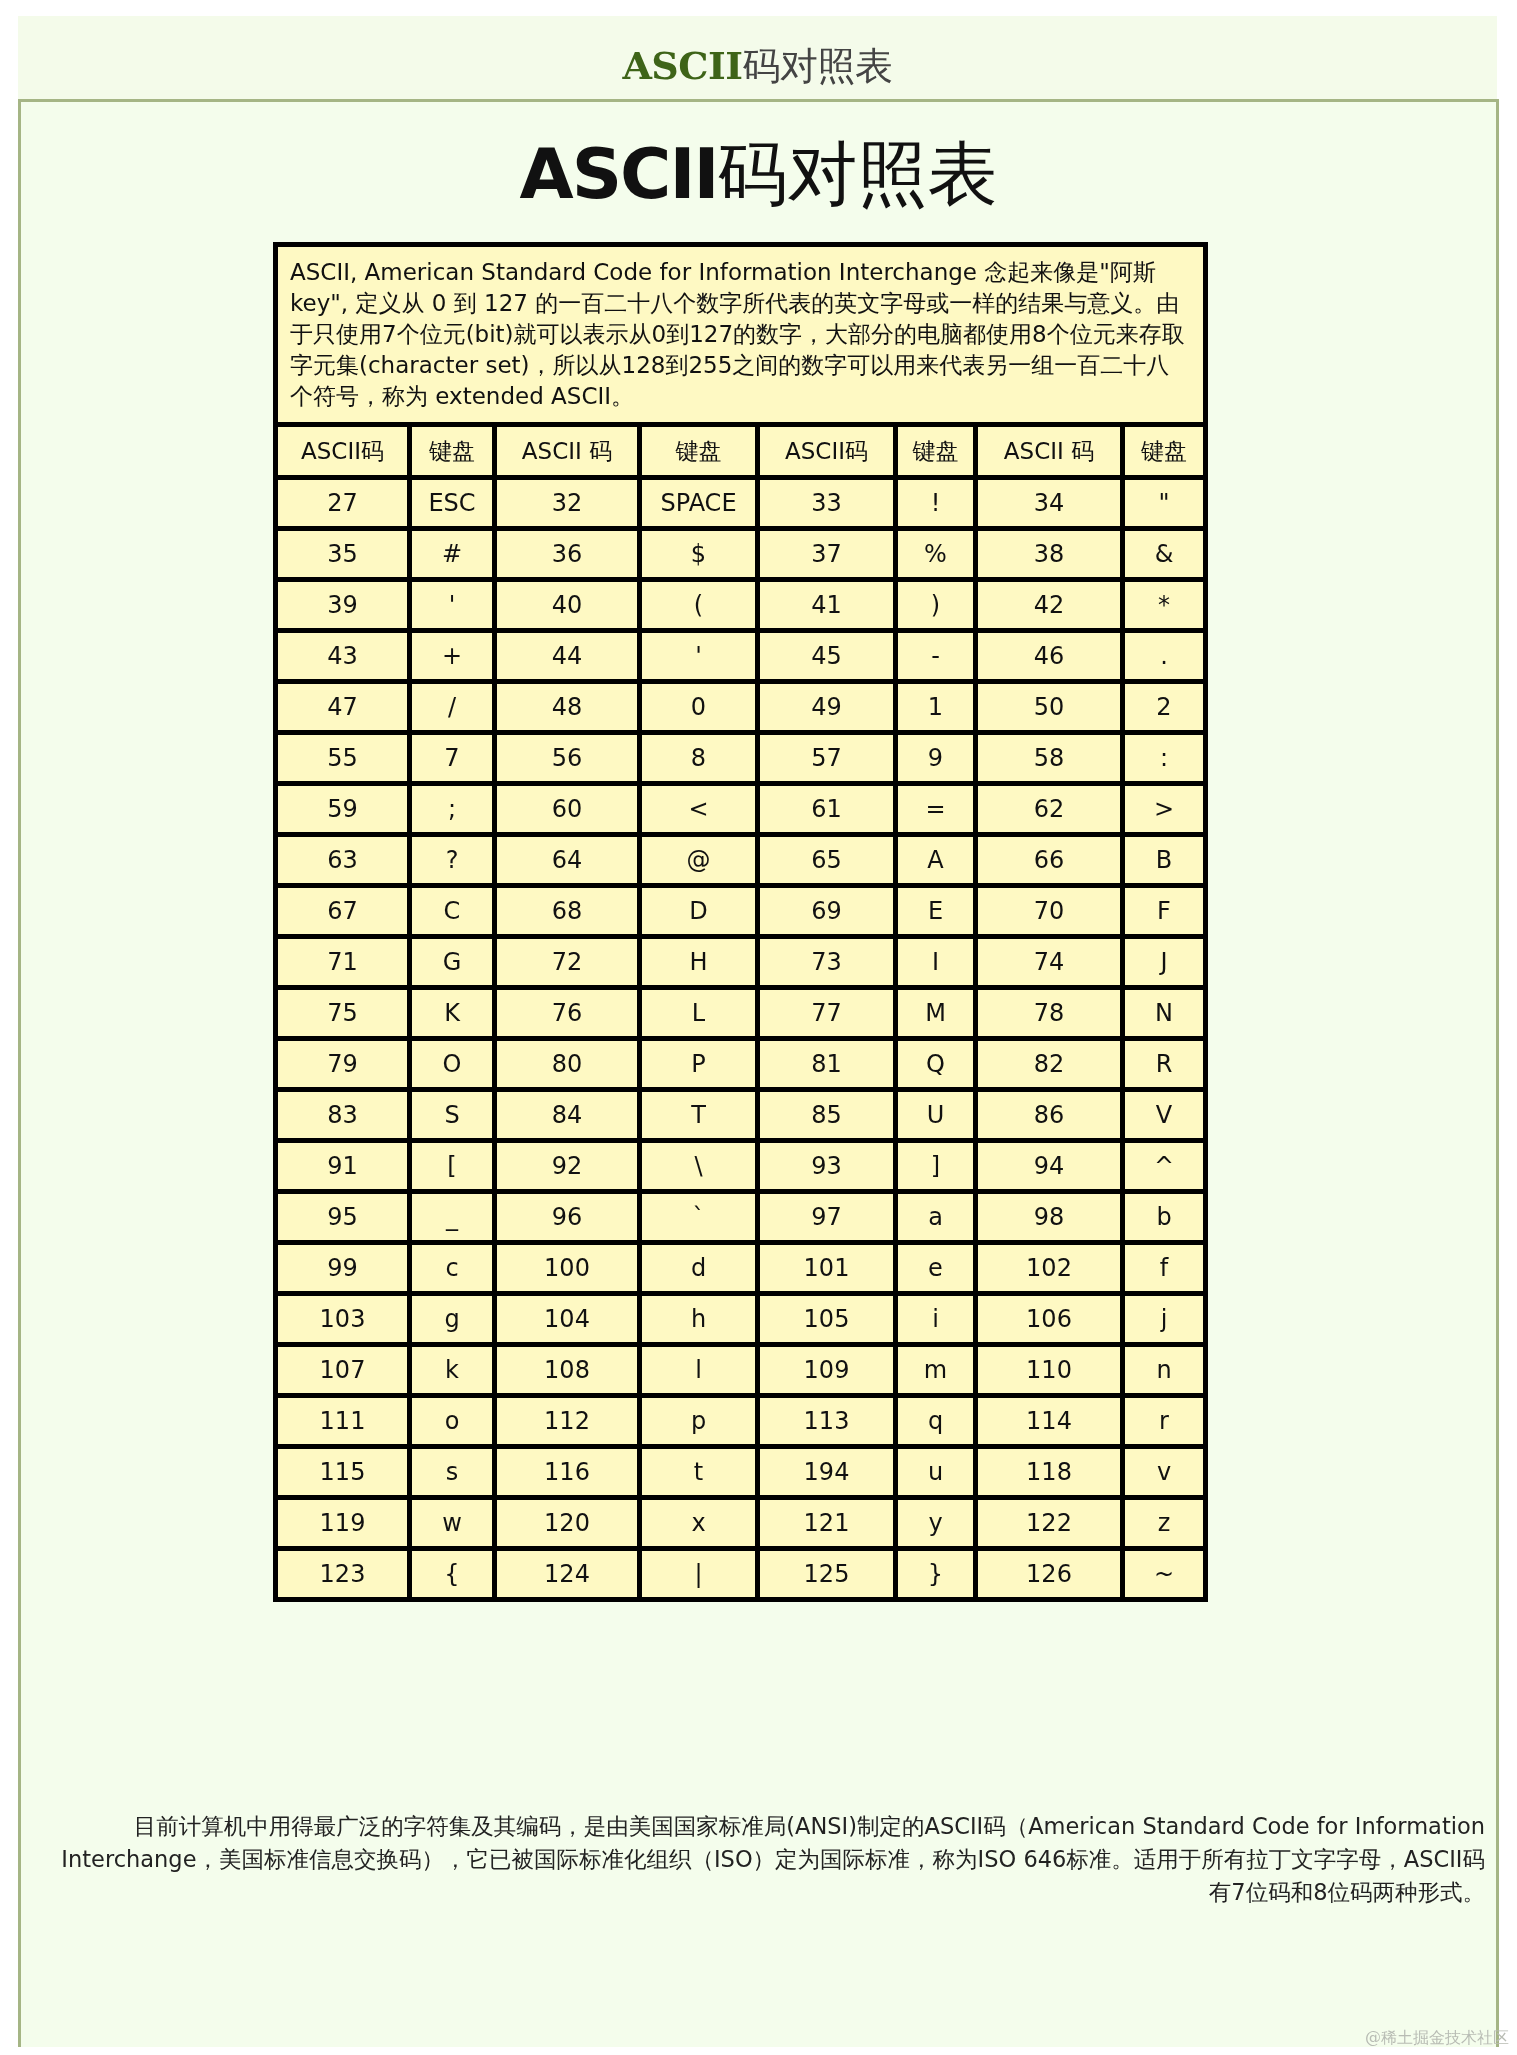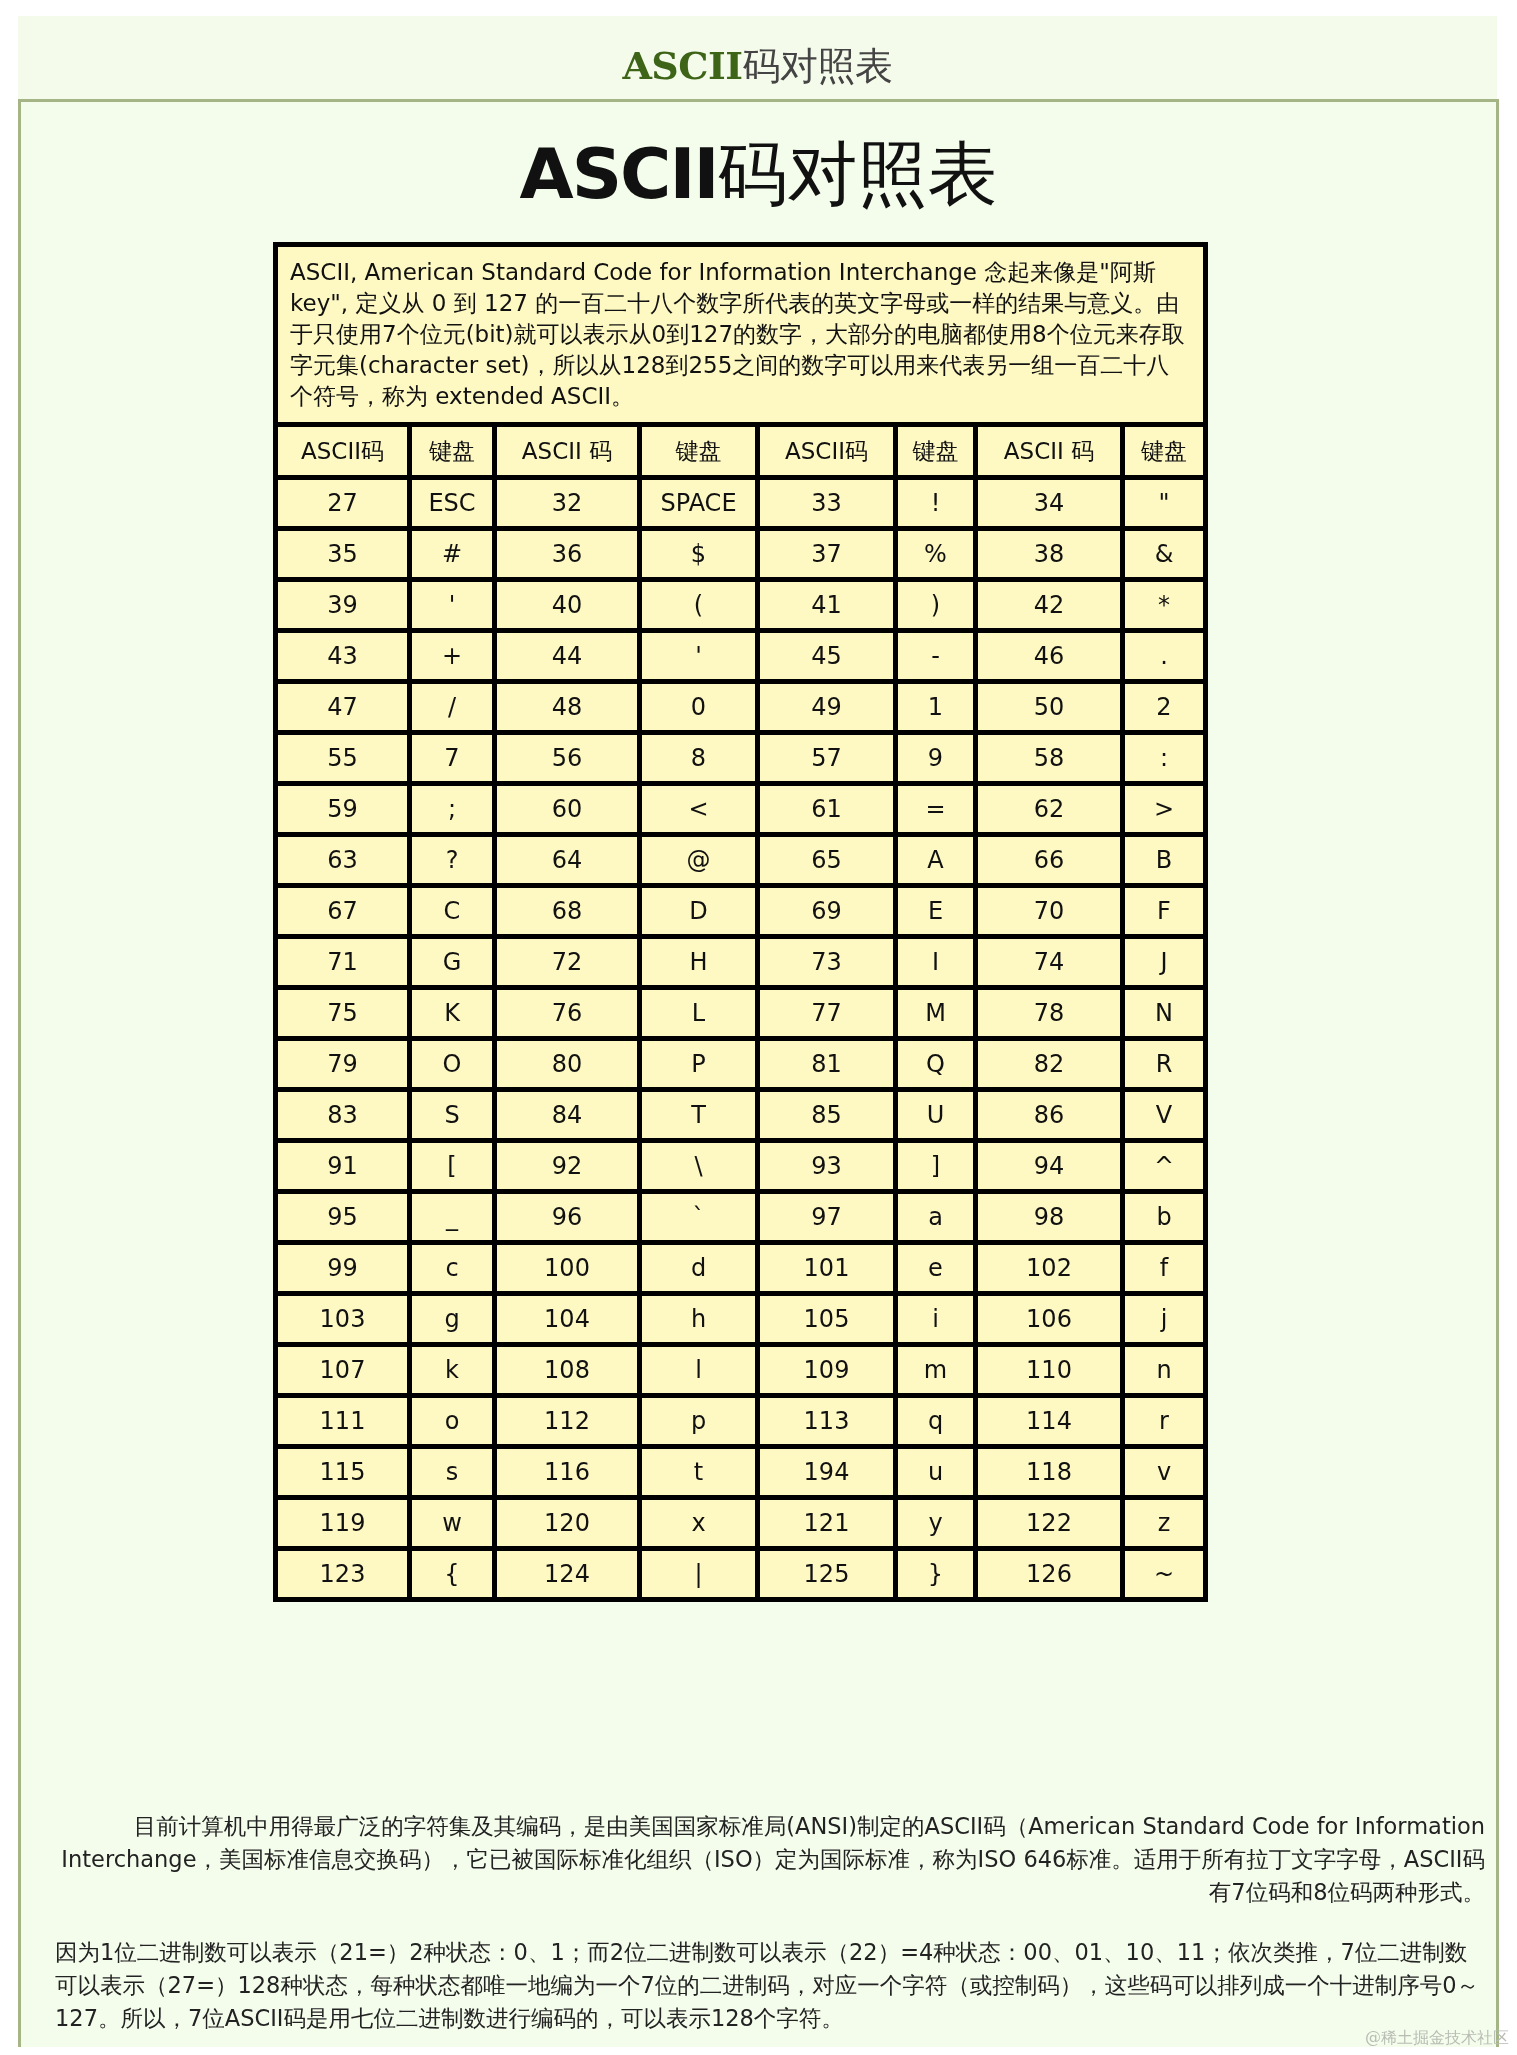--- a/index.html
+++ b/index.html
@@ -307,16 +307,15 @@
           <td>|</td>
           <td>125</td>
           <td>}</td>
           <td>126</td>
           <td>~</td>
         </tr>
       </tbody>
   </table>
 
   <div class="para para-1">目前计算机中用得最广泛的字符集及其编码，是由美国国家标准局(ANSI)制定的ASCII码（American Standard Code for Information Interchange，美国标准信息交换码），它已被国际标准化组织（ISO）定为国际标准，称为ISO 646标准。适用于所有拉丁文字字母，ASCII码有7位码和8位码两种形式。</div>
-  <div class="para para-2">因为1位二进制数可以表示（21=）2种状态：0、1；而2位二进制数可以表示（22）=4种状态：00、01、10、11；依次类推，7位二进制数可以表示（27=）128种状态，每种状态都唯一地编为一个7位的二进制码，对应一个字符（或控制码），这些码可以排列成一个十进制序号0～127。所以，7位ASCII码是用七位二进制数进行编码的，可以表示128个字符。</div>
 </div>
 
 <div class="watermark">@稀土掘金技术社区</div>
 
 </body></html>

